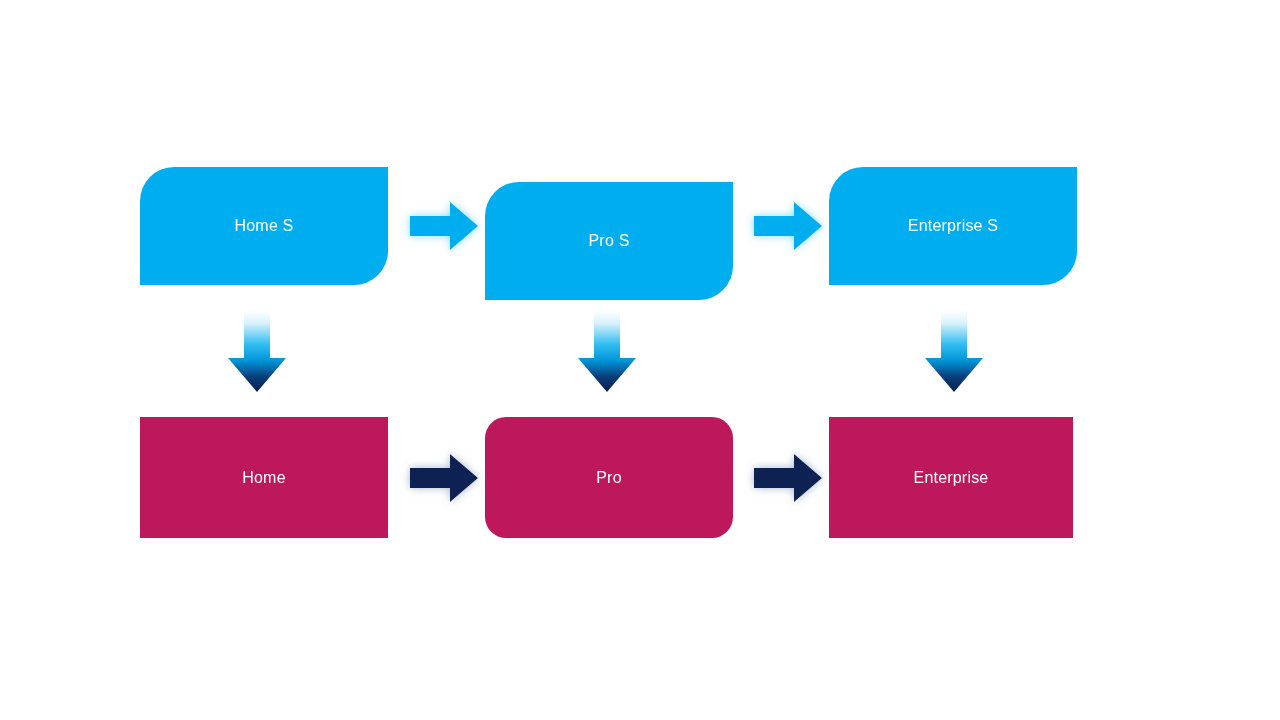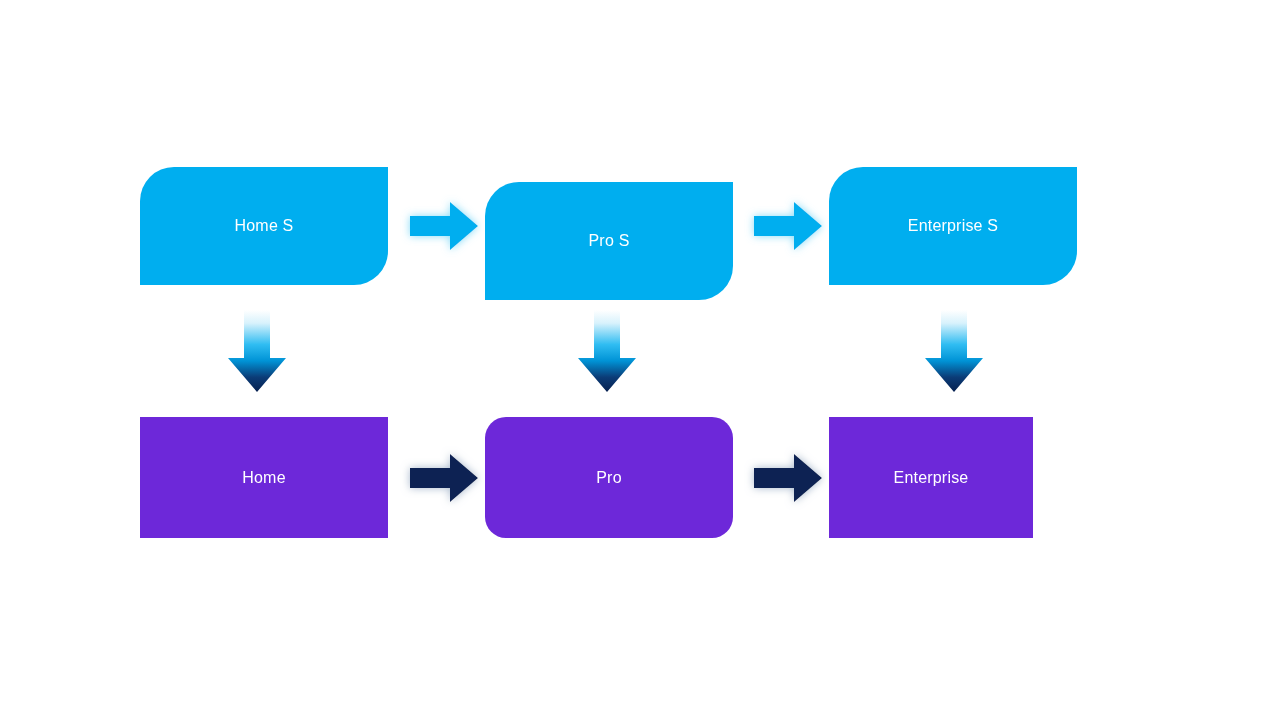--- a/index.html
+++ b/index.html
@@ -37,21 +37,21 @@
   }
 
   
   .node.service {
     background: #00AEEF;
     border-radius: 34px 0 34px 0;
   }
 
   
   .node.product {
-    background: #6d28d9;
+    background: #be185d;
     border-radius: 0;
   }
 
   
   .arrow {
     position: absolute;
     pointer-events: none;
   }
   .arrow svg {
     display: block;
@@ -150,21 +150,21 @@
   </div>
 
   <div class="node product" style="left:140px; top:417px; width:248px; height:121px;">
     <span>Home</span>
   </div>
 
   <div class="node product" style="left:485px; top:417px; width:248px; height:121px;border-radius:21px;">
     <span>Pro</span>
   </div>
 
-  <div class="node product" style="left:829px; top:417px; width:204px; height:121px;">
+  <div class="node product" style="left:829px; top:417px; width:244px; height:121px;">
     <span>Enterprise</span>
   </div>
 
   <div class="arrow right-dark" style="left:410px; top:453px; width:68px; height:50px;">
     <svg viewBox="0 0 68 50" preserveAspectRatio="none">
       <polygon class="shape" points="0,15 40,15 40,1 68,25 40,49 40,35 0,35"></polygon>
     </svg>
   </div>
 
   <div class="arrow right-dark" style="left:754px; top:453px; width:68px; height:50px;">

